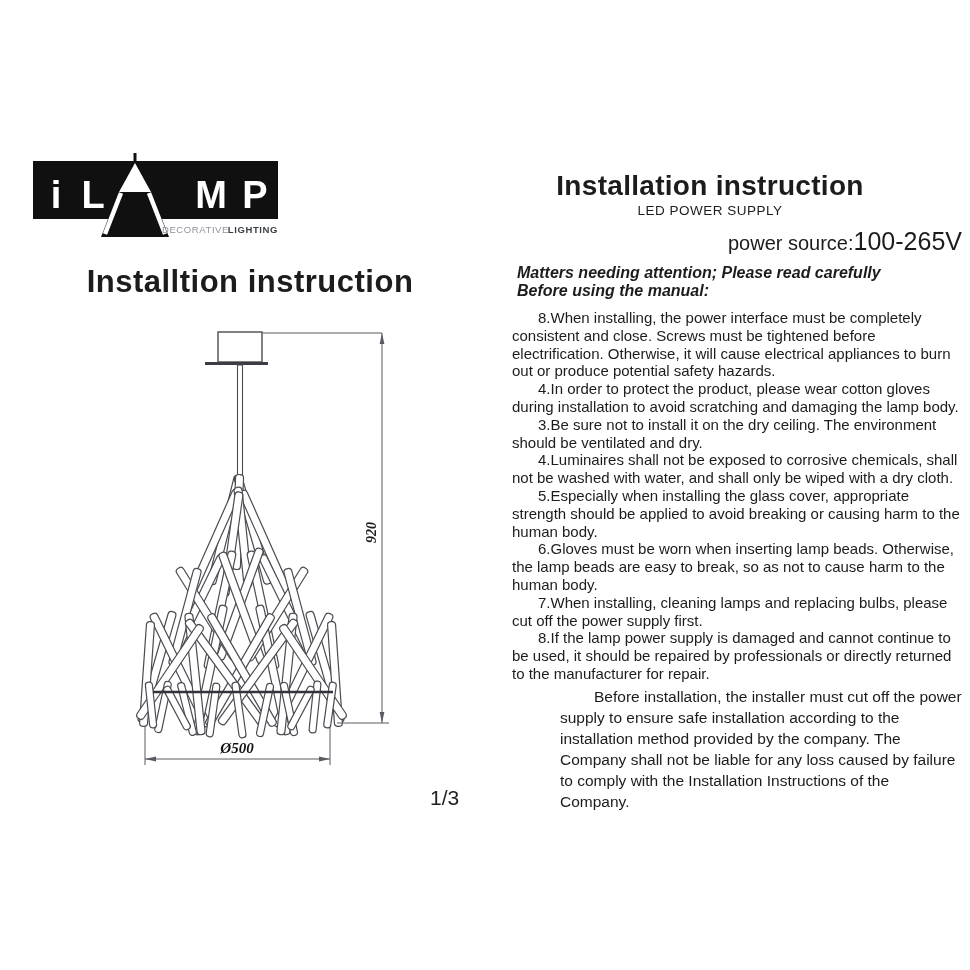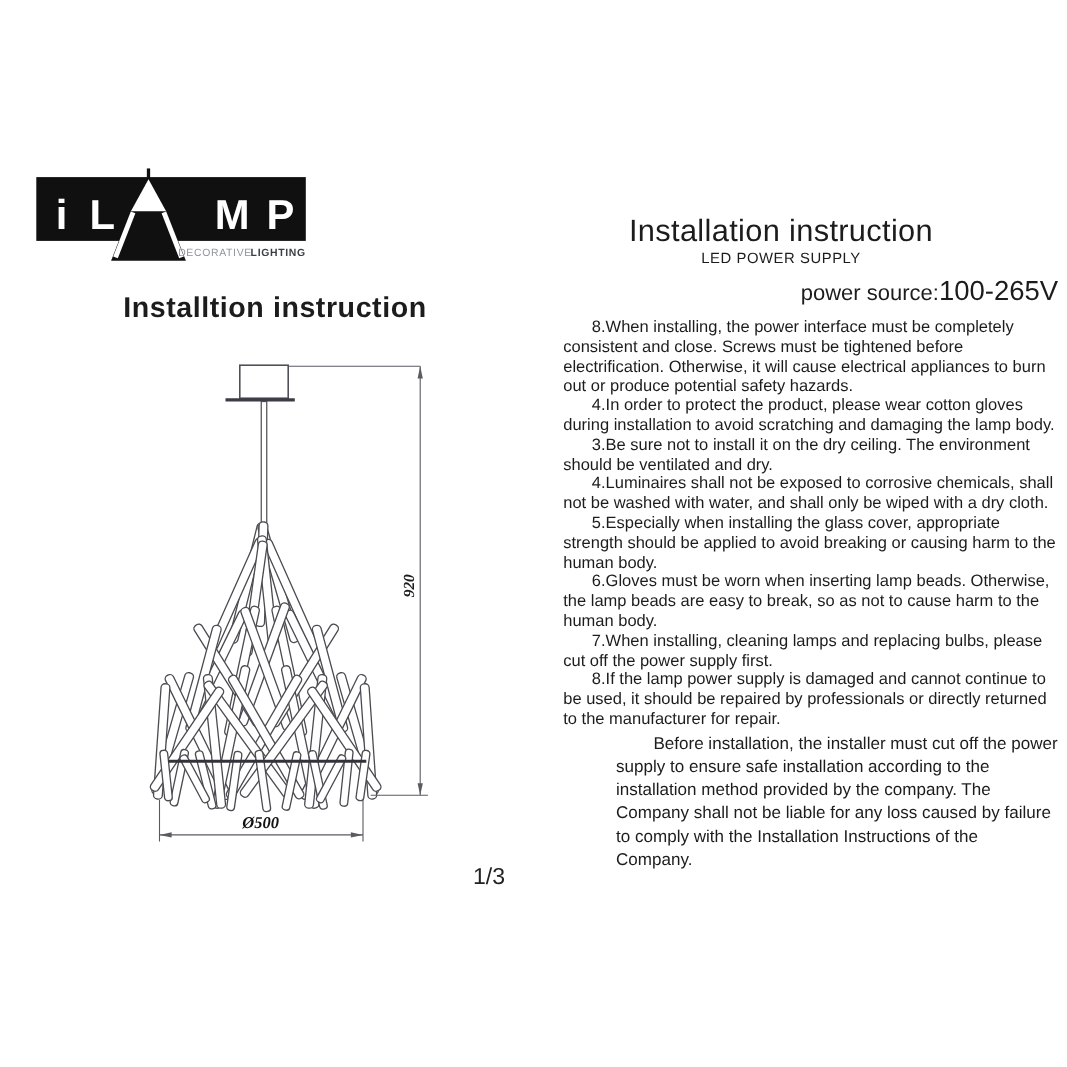--- a/index.html
+++ b/index.html
@@ -5,30 +5,30 @@
   * { margin:0; padding:0; box-sizing:border-box; }
   html,body { width:970px; height:970px; background:#ffffff; overflow:hidden;
     font-family:"Liberation Sans", sans-serif; color:#1c1c1c; }
   .page { position:relative; width:970px; height:970px; background:#ffffff; }
 
   
   .logo-wrap { position:absolute; left:32px; top:153px; width:248px; height:92px; }
 
   
   .left-title { position:absolute; left:60px; top:264px; width:380px;
-    text-align:center; font-size:26px; font-weight:bold; letter-spacing:0.5px; }
+    text-align:center; font-size:31px; font-weight:bold; letter-spacing:0.5px; }
 
   .drawing-wrap { position:absolute; left:125px; top:322px; width:270px; height:455px; }
 
   .page-number { position:absolute; left:430px; top:786px; font-size:21px; color:#222; }
 
   
   .right-col { position:absolute; left:512px; top:170px; width:450px; }
-  .r-title { text-align:center; font-size:28px; font-weight:normal; letter-spacing:0.3px;
-    width:392px; margin-left:2px;margin-top:24px; }
+  .r-title { text-align:center; font-size:28px; font-weight:bold; letter-spacing:0.3px;
+    width:392px; margin-left:2px; }
   .r-sub { text-align:center; font-size:13.5px; width:392px; margin-left:2px;
     margin-top:1px; letter-spacing:0.5px; }
   .power-line { margin-top:9px; margin-left:5px; font-size:20px;text-align:right; }
   .power-line .pv { font-size:25px; }
   .attention { margin-top:8px; margin-left:5px; font-size:16px; font-weight:bold;
     font-style:italic; line-height:18px; }
   .body-text { margin-top:9px; font-size:15px; line-height:17.8px; }
   .body-text p { text-indent:26px; }
   .reminder-title { margin-top:4px; margin-left:3px; font-size:19px;
     font-weight:bold; font-style:italic; }
@@ -154,20 +154,24 @@
   <div class="page-number">1/3</div>
 
   <div class="right-col">
     <div class="r-title">Installation instruction</div>
     <div class="r-sub">LED POWER SUPPLY</div>
 
     <div class="power-line">
       <span>power source:</span><span class="pv">100-265V</span>
     </div>
 
+    <div class="attention">
+      <div>Matters needing attention; Please read carefully</div>
+      <div>Before using the manual:</div>
+    </div>
 
     <div class="body-text">
       <p>8.When installing, the power interface must be completely consistent and close. Screws must be tightened before electrification. Otherwise, it will cause electrical appliances to burn out or produce potential safety hazards.</p>
       <p>4.In order to protect the product, please wear cotton gloves during installation to avoid scratching and damaging the lamp body.</p>
       <p>3.Be sure not to install it on the dry ceiling. The environment should be ventilated and dry.</p>
       <p>4.Luminaires shall not be exposed to corrosive chemicals, shall not be washed with water, and shall only be wiped with a dry cloth.</p>
       <p>5.Especially when installing the glass cover, appropriate strength should be applied to avoid breaking or causing harm to the human body.</p>
       <p>6.Gloves must be worn when inserting lamp beads. Otherwise, the lamp beads are easy to break, so as not to cause harm to the human body.</p>
       <p>7.When installing, cleaning lamps and replacing bulbs, please cut off the power supply first.</p>
       <p>8.If the lamp power supply is damaged and cannot continue to be used, it should be repaired by professionals or directly returned to the manufacturer for repair.</p>

